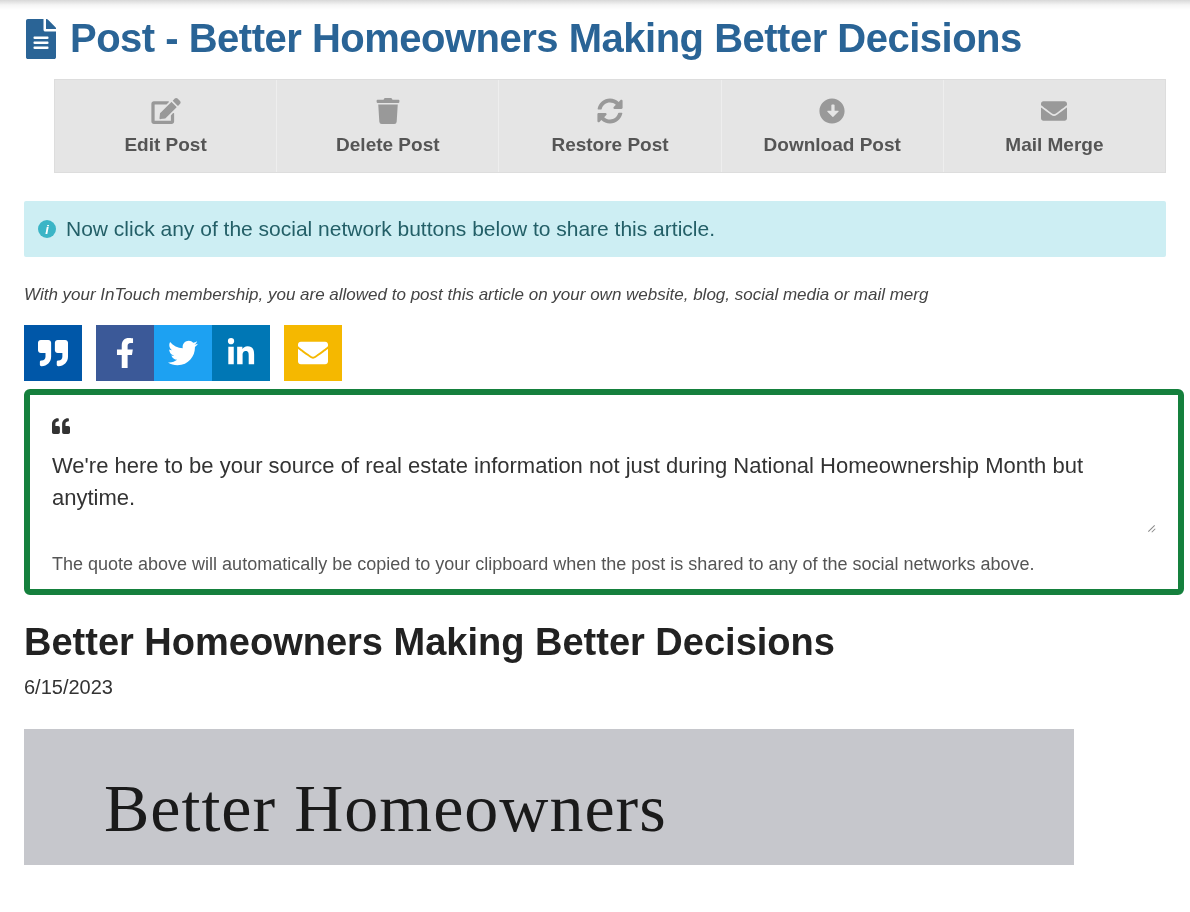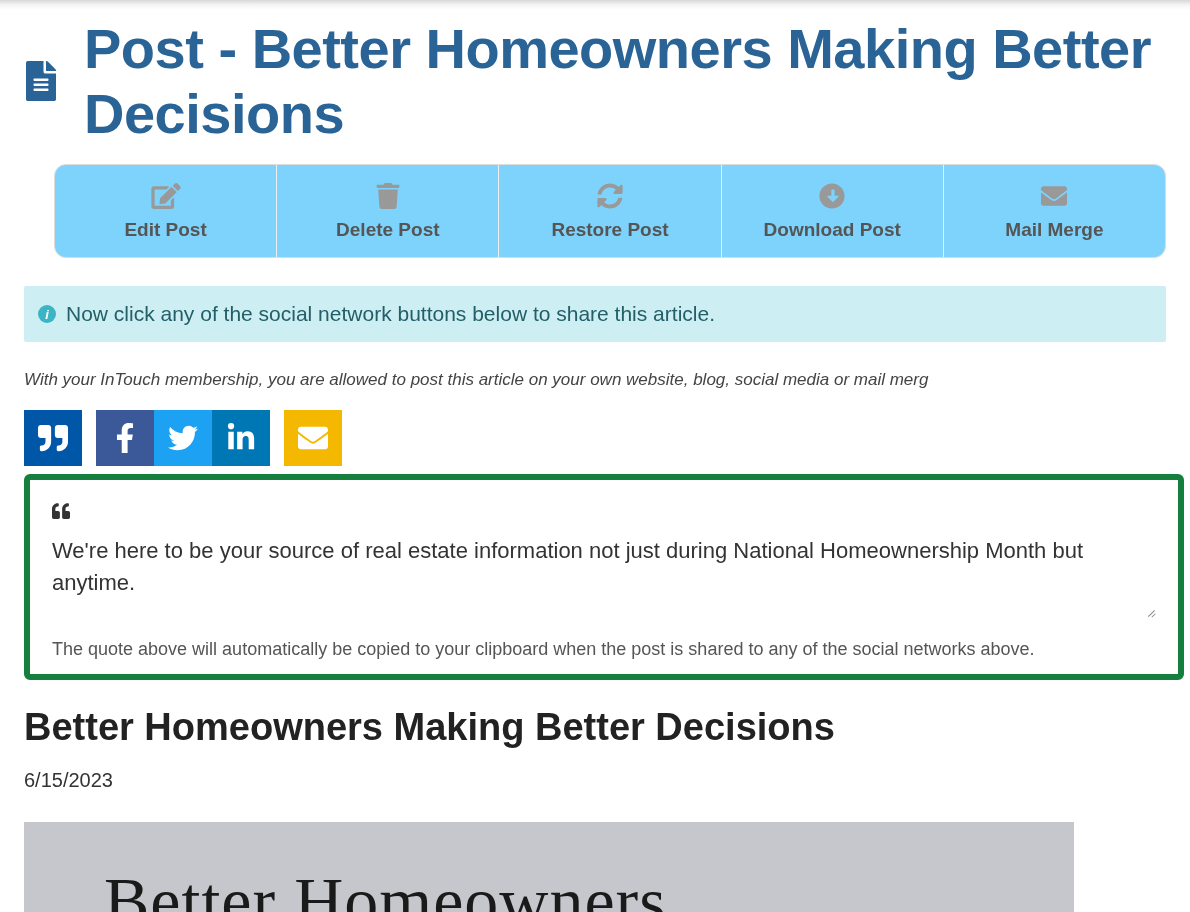--- a/index.html
+++ b/index.html
@@ -13,34 +13,34 @@
   .top-gradient {
     height: 10px;
     background: linear-gradient(to bottom, #d8d8d8, #f5f5f5, #ffffff);
   }
   .page {
     padding: 0 24px 0 24px;
   }
   .page-title {
     display: flex;
     align-items: center;
-    gap: 26px;
+    gap: 12px;
     color: #2a6496;
-    font-size: 56px;
+    font-size: 40px;
     font-weight: 700;
     margin: 6px 0 18px 0;
     letter-spacing: -0.5px;
   }
   .page-title svg { width: 34px; height: 40px; flex-shrink: 0; }
   .toolbar {
     margin-left: 30px;
     border: 1px solid #ddd;
-    border-radius: 12px;
-    display: flex;
-    background: #7dd3fc;
+    border-radius: 0;
+    display: flex;
+    background: #e5e5e5;
     overflow: hidden;
   }
   .toolbar-item {
     flex: 1;
     text-align: center;
     padding: 18px 10px 16px 10px;
     border-right: 1px solid #eee;
     cursor: pointer;
     color: #888;
   }
@@ -152,21 +152,21 @@
     color: #555;
     margin-top: 20px;
   }
   .article-title {
     margin-top: 26px;
     font-size: 38px;
     font-weight: 700;
     color: #222;
   }
   .article-date {
-    margin-top: 20px;
+    margin-top: 12px;
     font-size: 20px;
     color: #333;
   }
   .article-hero {
     margin-top: 30px;
     width: 1050px;
     height: 136px;
     background: #c6c7cc;
     padding: 40px 0 0 80px;
     overflow: hidden;

